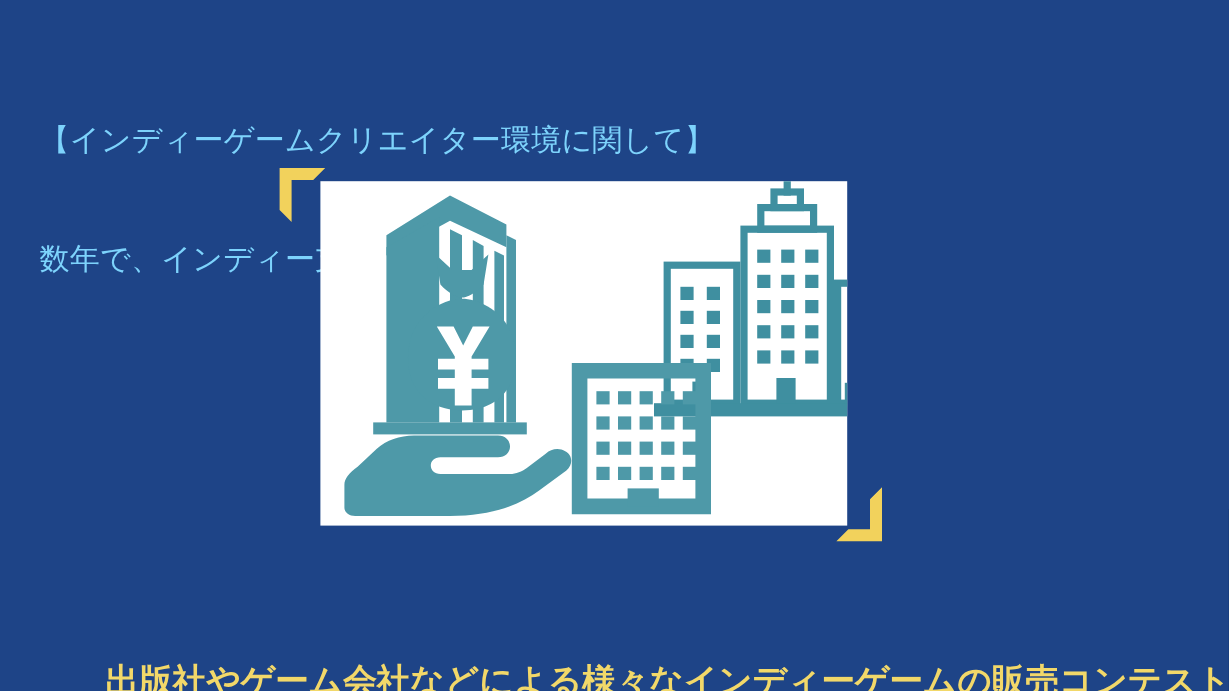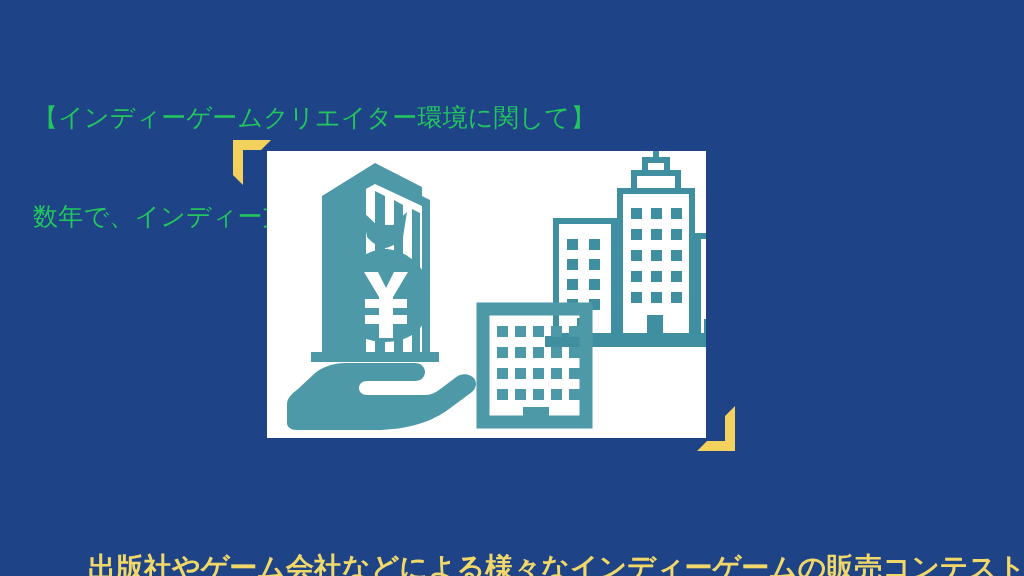--- a/index.html
+++ b/index.html
@@ -17,21 +17,21 @@
     background: #1e4487;
     overflow: hidden;
   }
 
   
   #headline {
     position: absolute;
     left: 33px;
     top: 35px;
     width: 720px;
-    color: #22c55e;
+    color: #7dd3fc;
     font-size: 25px;
     line-height: 33px;
     font-weight: 400;
     letter-spacing: 0.2px;
     white-space: pre;
   }
   #headline .hl-line { display: block; }
 
   
   .bracket {

